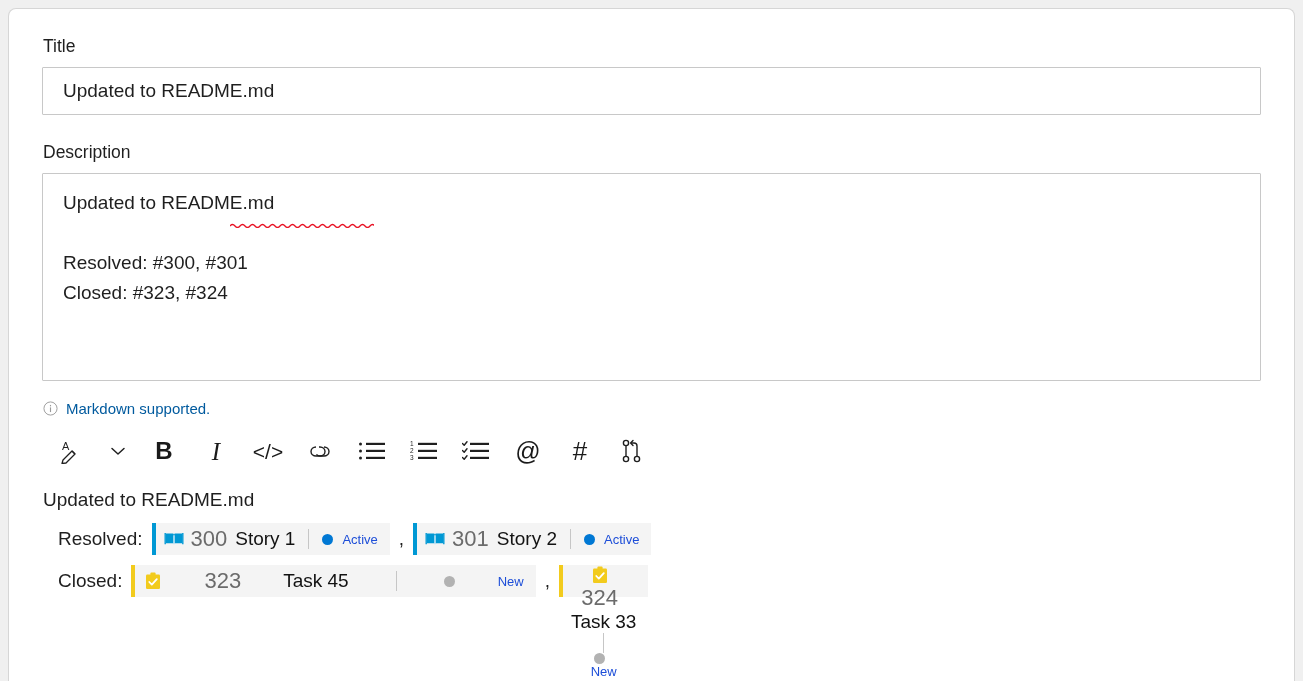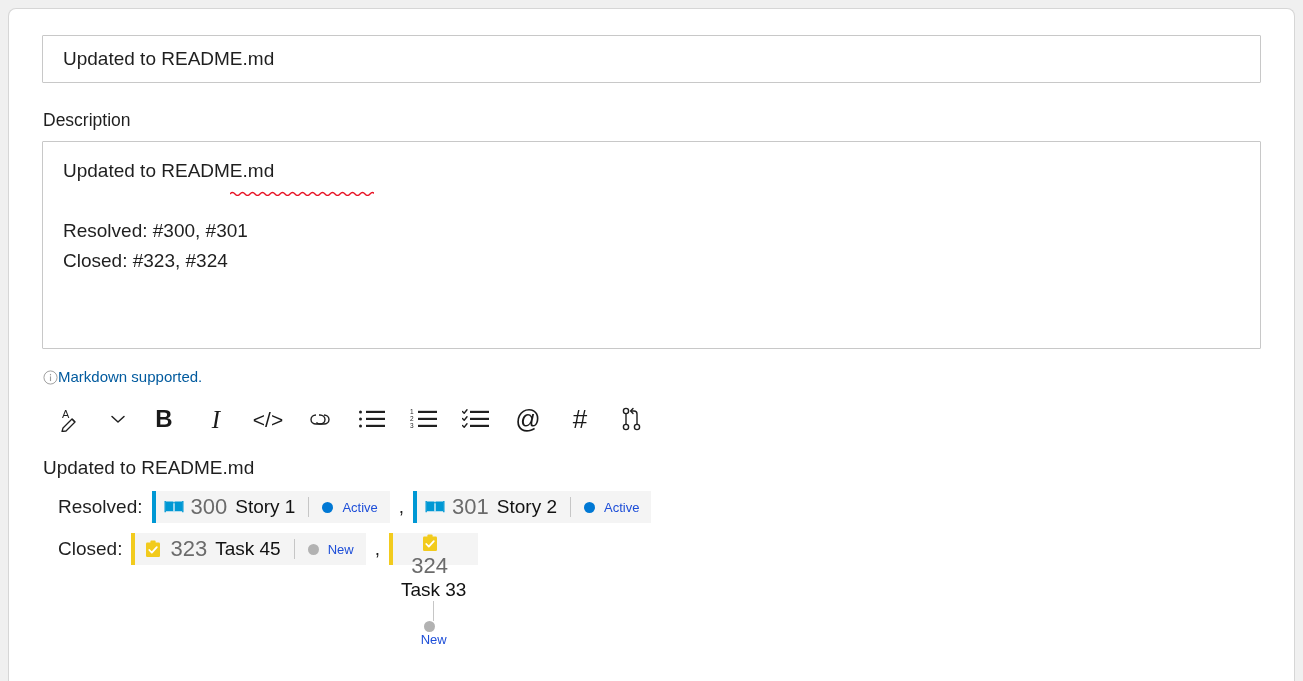--- a/index.html
+++ b/index.html
@@ -63,21 +63,22 @@
   .ta-wrap { position: relative; width: 1219px; }
   .squiggle {
     position: absolute;
     left: 188px; top: 50px;
     width: 144px; height: 5px;
     pointer-events: none;
   }
 
   .md-note {
     display: flex;
-    align-items: flex-end;
+    align-items: flex-start;
+    gap: 8px;
     margin-top: 16px;
     margin-left: 1px;
   }
   .info-icon { width: 15px; height: 15px; display:block; }
   .md-link {
     font-size: 15px;
     color: #005a9e;
     line-height: 16px;
   }
 
@@ -156,20 +157,21 @@
     flex: 0 0 auto;
   }
   .chip .wi-state { color: #1d4ed8; font-size: 13px; }
 </style>
 </head>
 <body>
 
 <div id="panel">
   <div class="inner">
 
+    <div class="field-label">Title</div>
     <input class="text-input" type="text" value="Updated to README.md" style="">
 
     <div class="field-label label-desc">Description</div>
     <div class="ta-wrap">
       <textarea class="text-area" style="">Updated to README.md
 
 Resolved: #300, #301
 Closed: #323, #324</textarea>
       <svg class="squiggle" viewBox="0 0 144 5" preserveAspectRatio="none">
         <path d="M0 3 Q2.5 0 5 3 T10 3 T15 3 T20 3 T25 3 T30 3 T35 3 T40 3 T45 3 T50 3 T55 3 T60 3 T65 3 T70 3 T75 3 T80 3 T85 3 T90 3 T95 3 T100 3 T105 3 T110 3 T115 3 T120 3 T125 3 T130 3 T135 3 T140 3 T145 3" fill="none" stroke="#e81123" stroke-width="1.3"></path>
@@ -316,21 +318,21 @@
         <span class="wi-sep"></span>
         <span class="wi-dot" style="background:#0078d4;"></span>
         <span class="wi-state">Active</span>
       </span>
     </div>
 
     
     <div class="chip-row">
       <span class="rowlabel">Closed:</span>
 
-      <span class="chip" style="border-left-color:#f2cb1d;">
+      <span class="chip" style="border-left-color:#f2cb1d;gap:34px;">
         <svg class="wi-icon" viewBox="0 0 20 20">
           <rect x="3" y="3.5" width="14" height="14.5" rx="1.2" fill="#f2cb1d"></rect>
           <rect x="7.4" y="1.4" width="5.2" height="3.4" rx="1" fill="#f2cb1d"></rect>
           <path d="M6.3 11 L8.8 13.6 L13.8 8.1" stroke="#ffffff" stroke-width="1.8" fill="none" stroke-linecap="round" stroke-linejoin="round"></path>
         </svg>
         <span class="wi-id">323</span>
         <span class="wi-title">Task 45</span>
         <span class="wi-sep"></span>
         <span class="wi-dot" style="background:#b2b2b2;"></span>
         <span class="wi-state">New</span>

